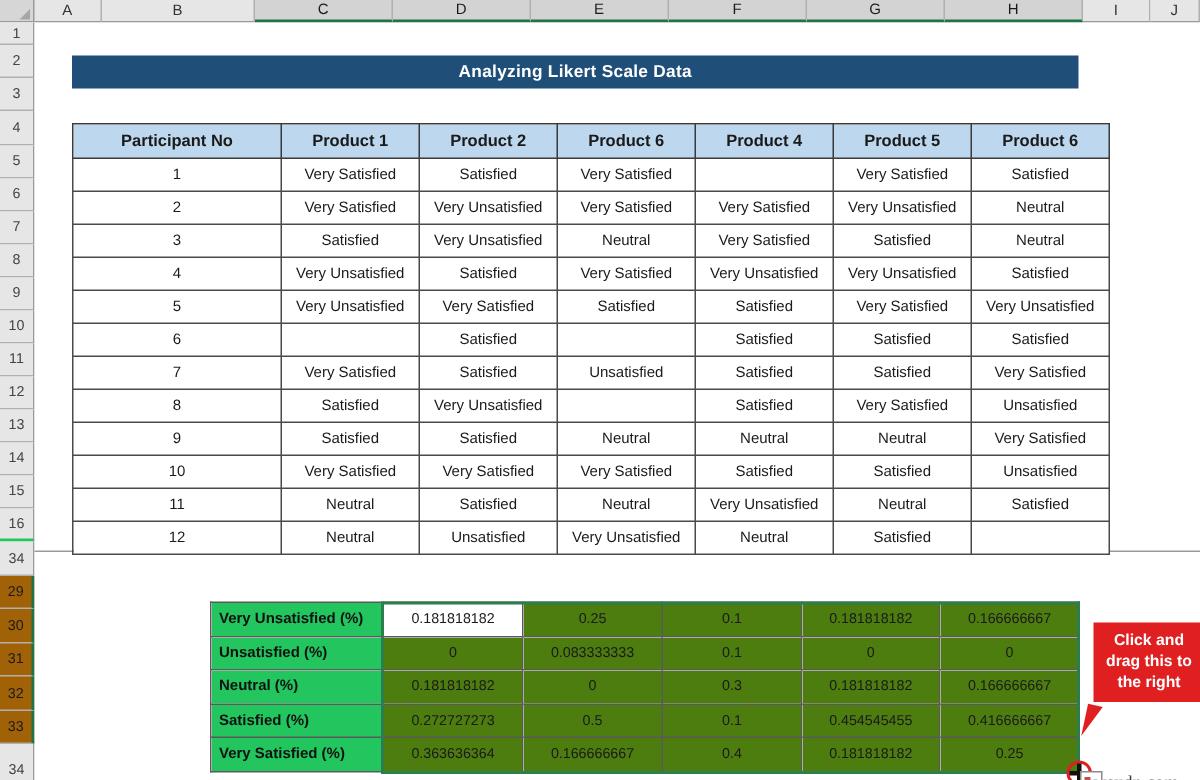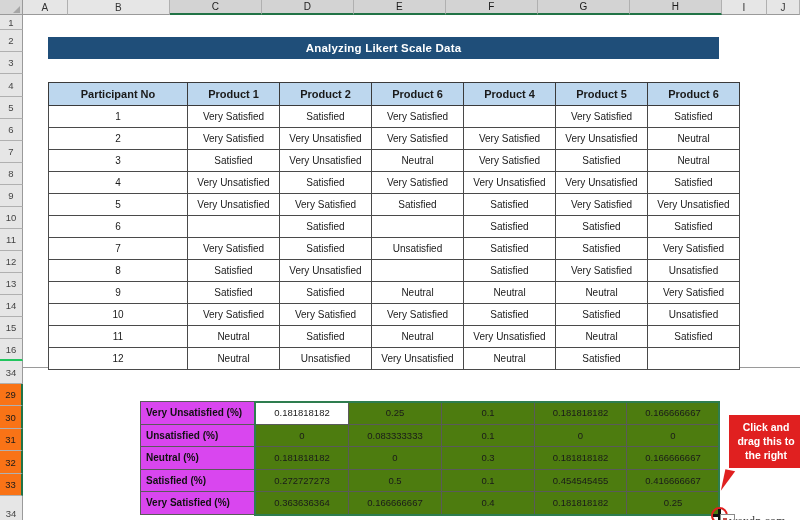--- a/index.html
+++ b/index.html
@@ -60,21 +60,21 @@
   .rowhead {
     width: 23px;
     background: #e6e6e6;
     border-right: 1px solid #9a9a9a;
     border-bottom: 1px solid #b0b0b0;
     font-size: 9.5px;
     color: #444444;
     display: flex; align-items: center; justify-content: center;
   }
   .rowhead.sel {
-    background: #f97316;
+    background: #a16207;
     border-right: 2px solid #217346;
     color: #1b1b1b;
     text-align: center;
   }
   .rowhead.hidebreak { border-bottom: 2px solid #22c55e; }
 
   
   .grid {
     position: absolute;
     left: 23px; top: 15px;
@@ -132,21 +132,21 @@
     color: #1a1a1a;
     text-align: center;
     vertical-align: middle;
     padding: 0;
     height: 22.5px;
     background: #4d7c0f;
     overflow: hidden;
     white-space: nowrap;
   }
   .stable td.rowlabel {
-    background: #d946ef;
+    background: #22c55e;
     font-weight: bold;
     text-align: left;
     padding-left: 5px;
     font-size: 10px;
     color: #111111;
   }
   .stable td.active {
     background: #ffffff;
   }
   .sel-outline {

